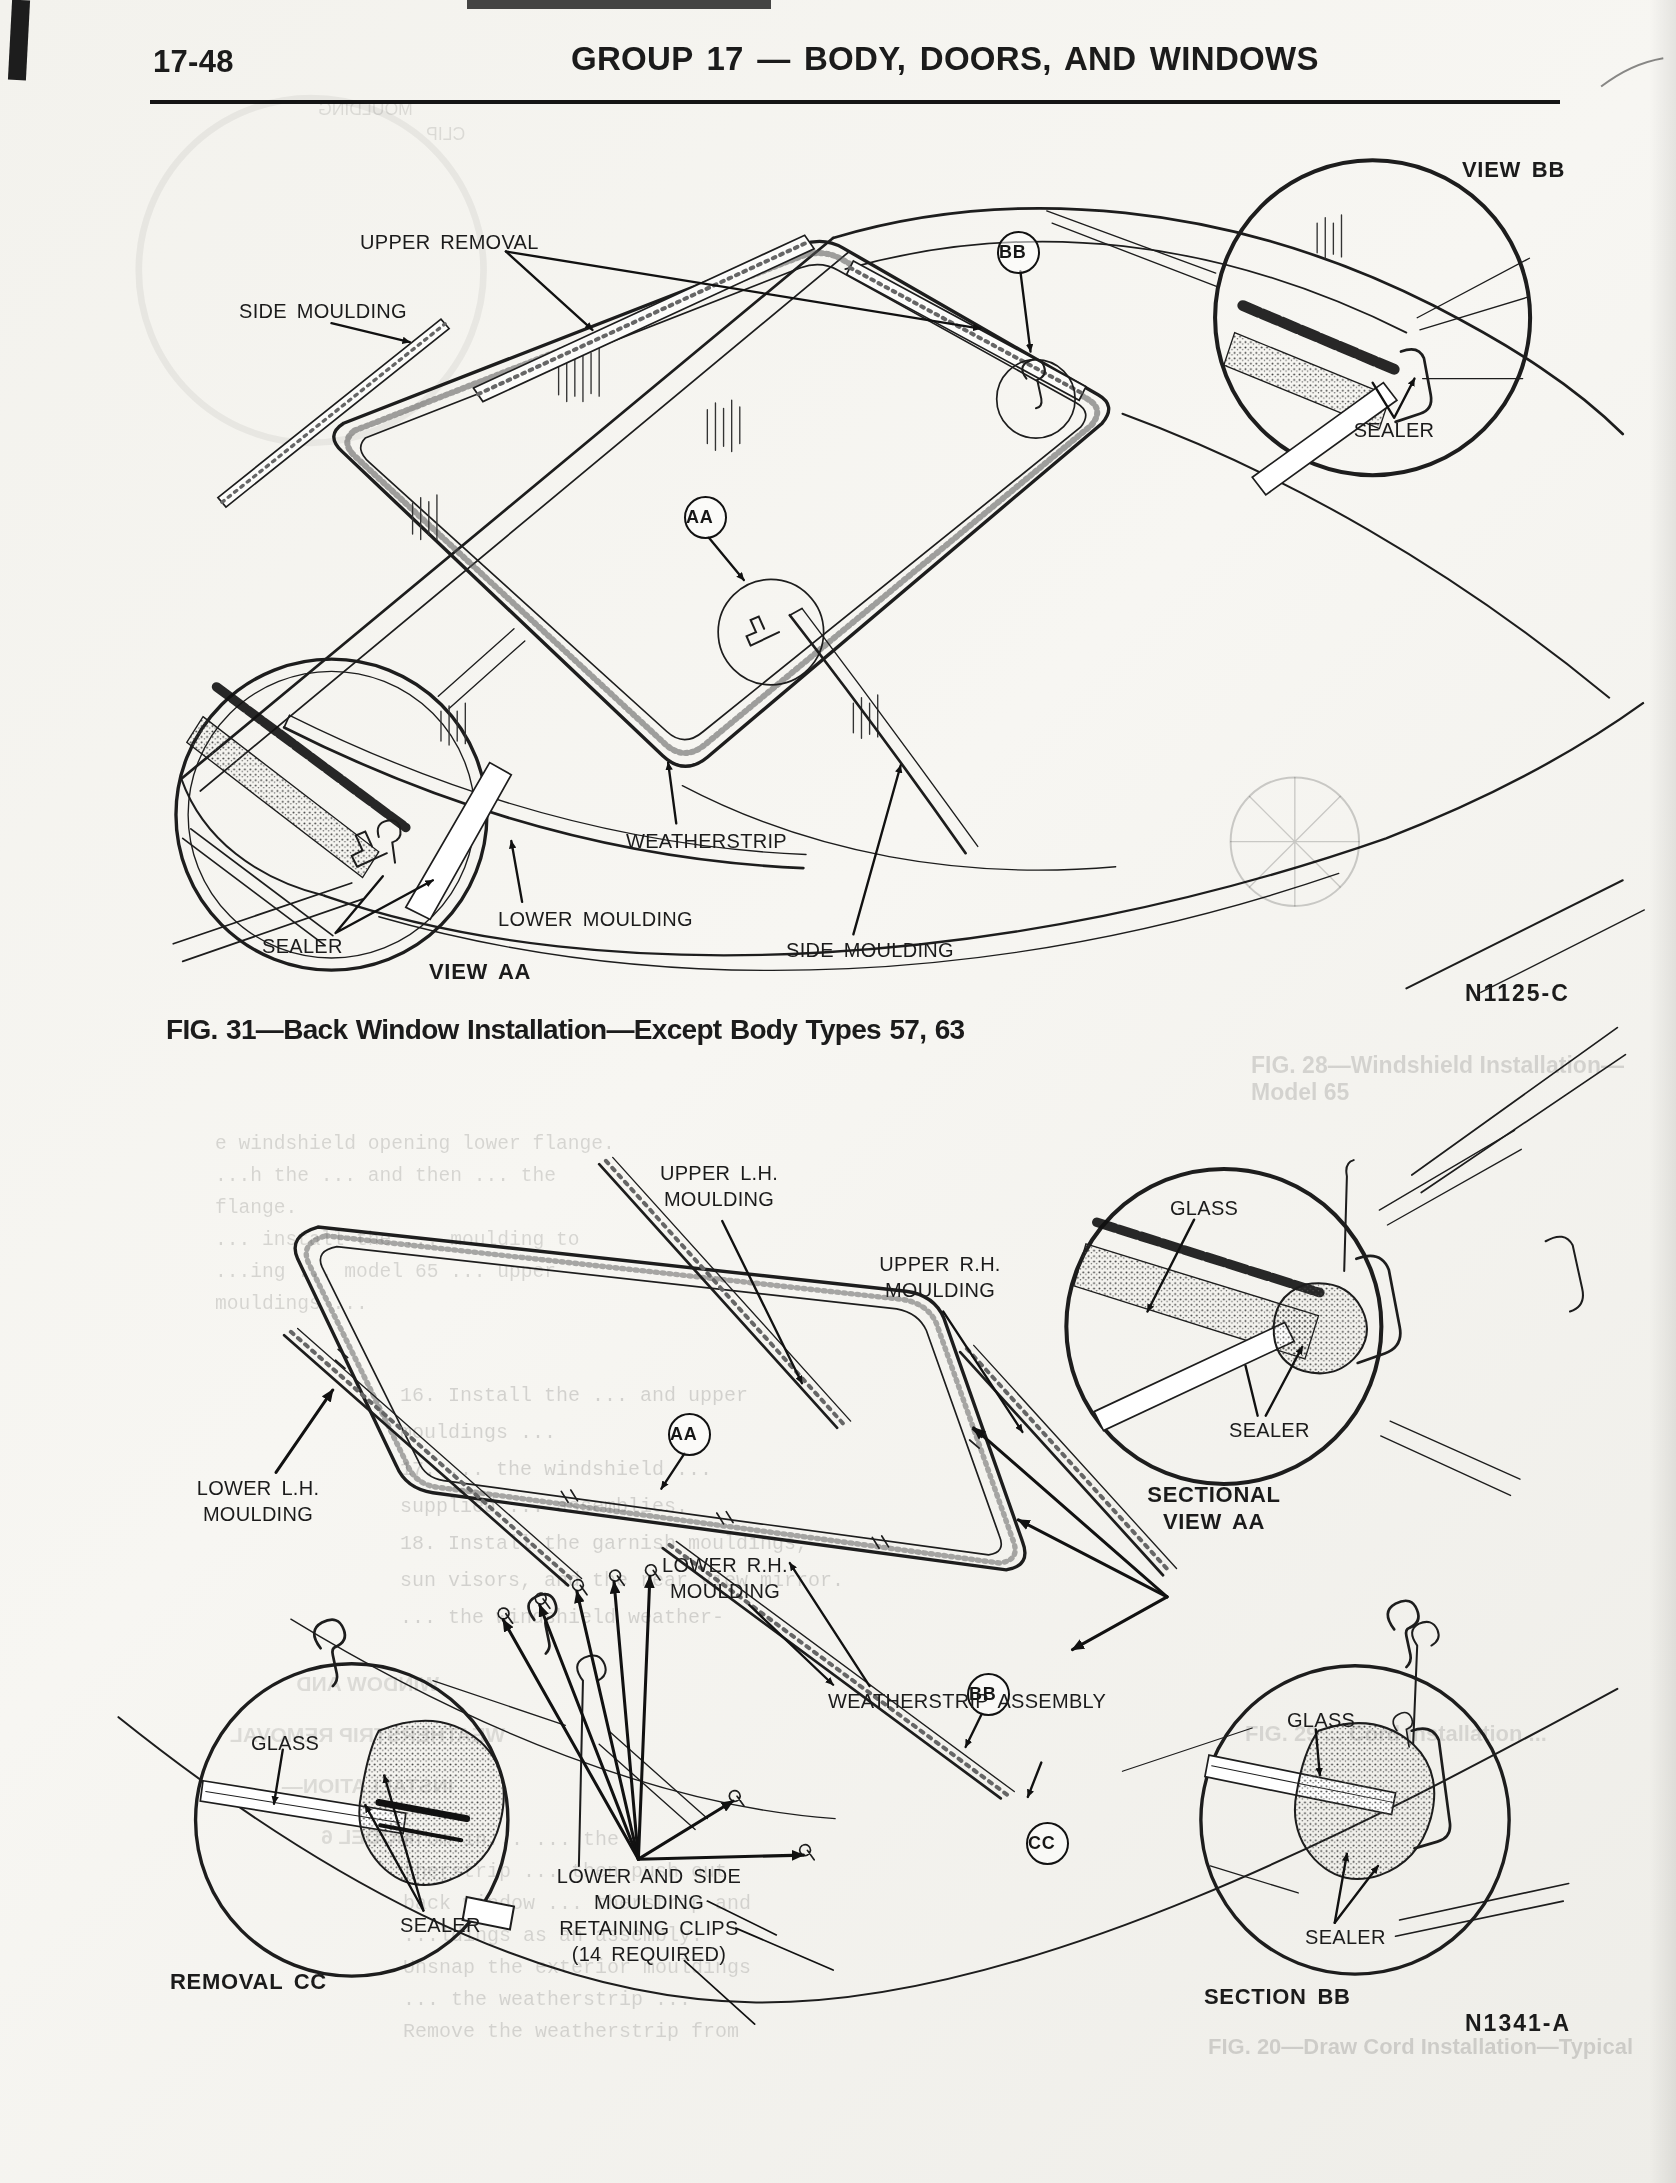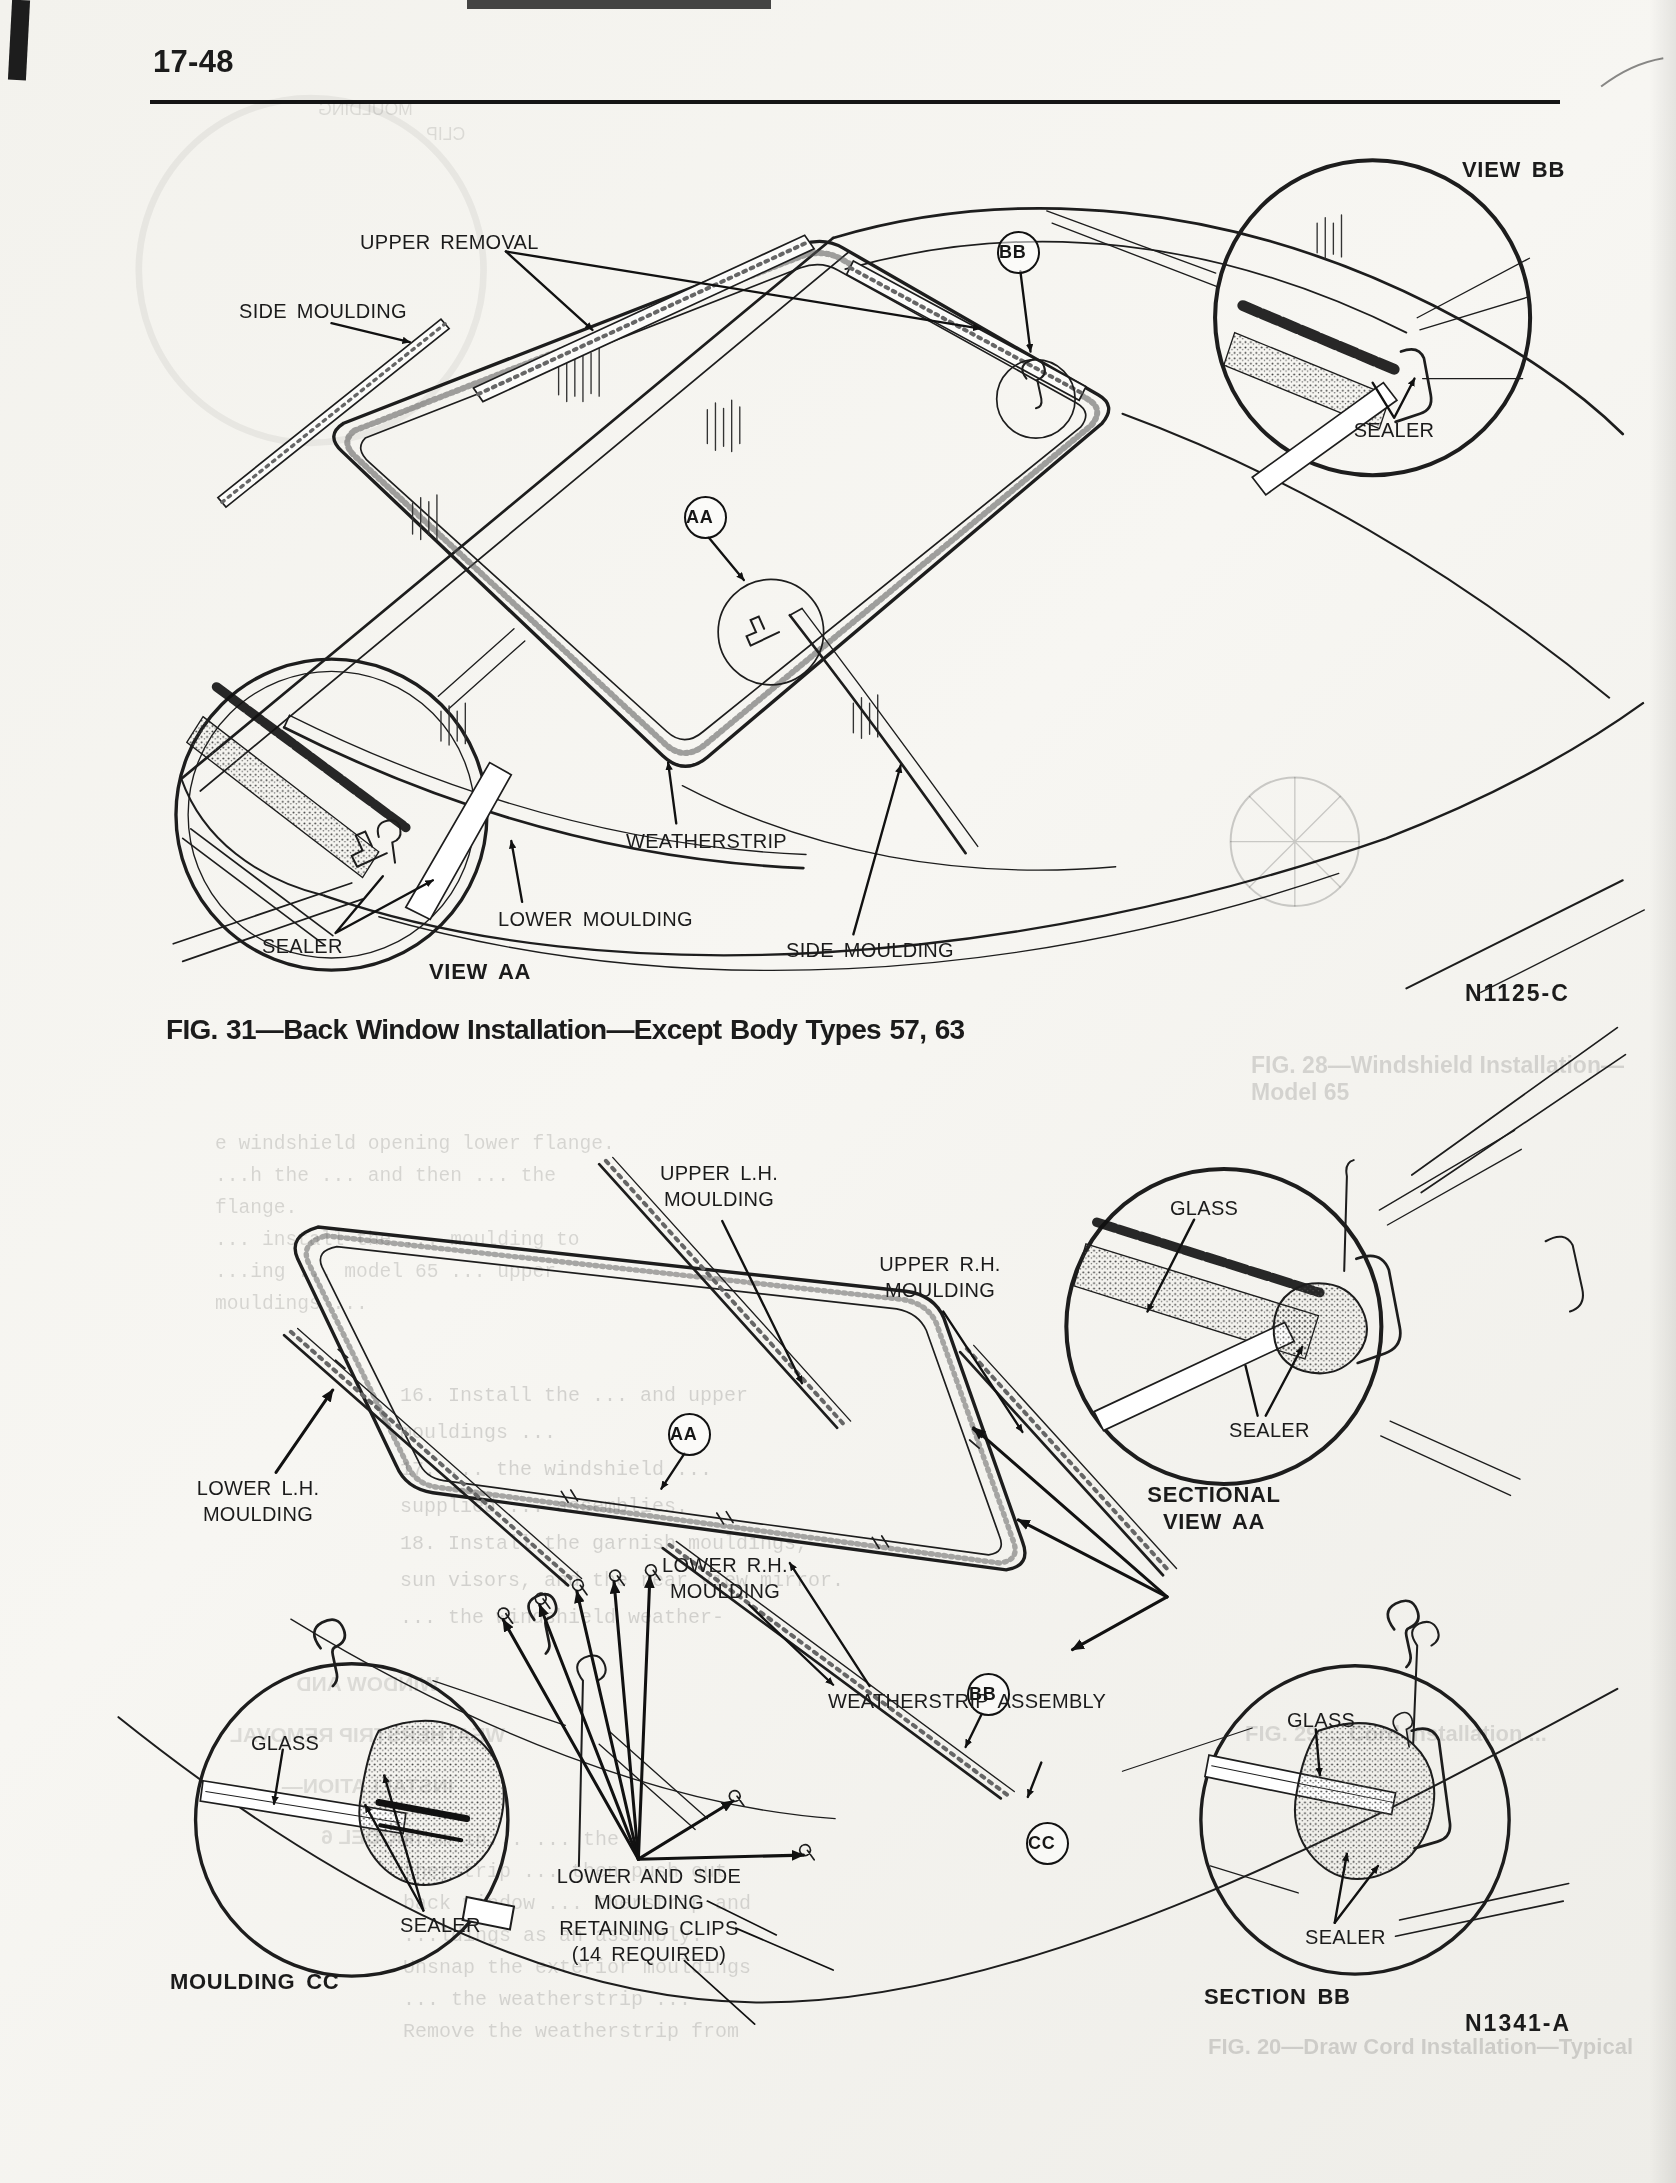--- a/index.html
+++ b/index.html
@@ -75,20 +75,21 @@
 INSTALLATION—
 MODEL 6</div>
   <div class="ghost b" style="left:1245px;top:1721px;font-size:22px;opacity:.11;">FIG. 29 ... Cord Installation ...</div>
   <div class="ghost b" style="left:1208px;top:2034px;font-size:22px;opacity:.14;">FIG. 20—Draw Cord Installation—Typical</div>
 
   <div class="abs" style="left:9.5px;top:0;width:17.6px;height:80px;background:#1d1d1d;transform:rotate(3deg);"></div>
   <div class="abs" style="left:467px;top:0;width:304px;height:8.8px;background:#242424;opacity:.85;"></div>
   <div class="edge-shade"></div>
 
   <div class="lbl hdr-num" style="left:153px;top:49px;">17-48</div>
+  <div class="lbl hdr-title" style="left:571px;top:46px;">GROUP 17 — BODY, DOORS, AND WINDOWS</div>
   <div class="rule" style="left:150px;top:100px;width:1410px;height:4px;"></div>
 
   <svg width="1677" height="2183" viewBox="0 0 2480 3229">
     <defs>
       <marker id="ah" markerWidth="13" markerHeight="11" refX="11" refY="5.5" orient="auto" markerUnits="userSpaceOnUse">
         <path d="M0,0 L12,5.5 L0,11 Z" fill="#111"></path>
       </marker>
       <marker id="ahb" markerWidth="20" markerHeight="16" refX="17" refY="8" orient="auto" markerUnits="userSpaceOnUse">
         <path d="M0,0 L19,8 L0,16 Z" fill="#111"></path>
       </marker>
@@ -329,18 +330,18 @@
   <div class="balloon" style="left:1026px;top:1822px;">CC</div>
   <div class="lbl" style="left:828px;top:1688px;">WEATHERSTRIP ASSEMBLY</div>
   <div class="lbl" style="left:251px;top:1730px;">GLASS</div>
   <div class="lbl" style="left:400px;top:1912px;">SEALER</div>
   <div class="lbl ctr" style="left:649px;top:1863px;">LOWER AND SIDE
 MOULDING
 RETAINING CLIPS
 (14 REQUIRED)</div>
   <div class="lbl" style="left:1287px;top:1707px;">GLASS</div>
   <div class="lbl" style="left:1305px;top:1924px;">SEALER</div>
-  <div class="lbl small-title" style="left:170px;top:1969px;">MOULDING CC</div>
+  <div class="lbl small-title" style="left:170px;top:1969px;">REMOVAL CC</div>
   <div class="lbl small-title" style="left:1204px;top:1984px;">SECTION BB</div>
   <div class="lbl code" style="left:1465px;top:2010px;">N1341-A</div>
 
 </div>
 
 
 </body></html>

